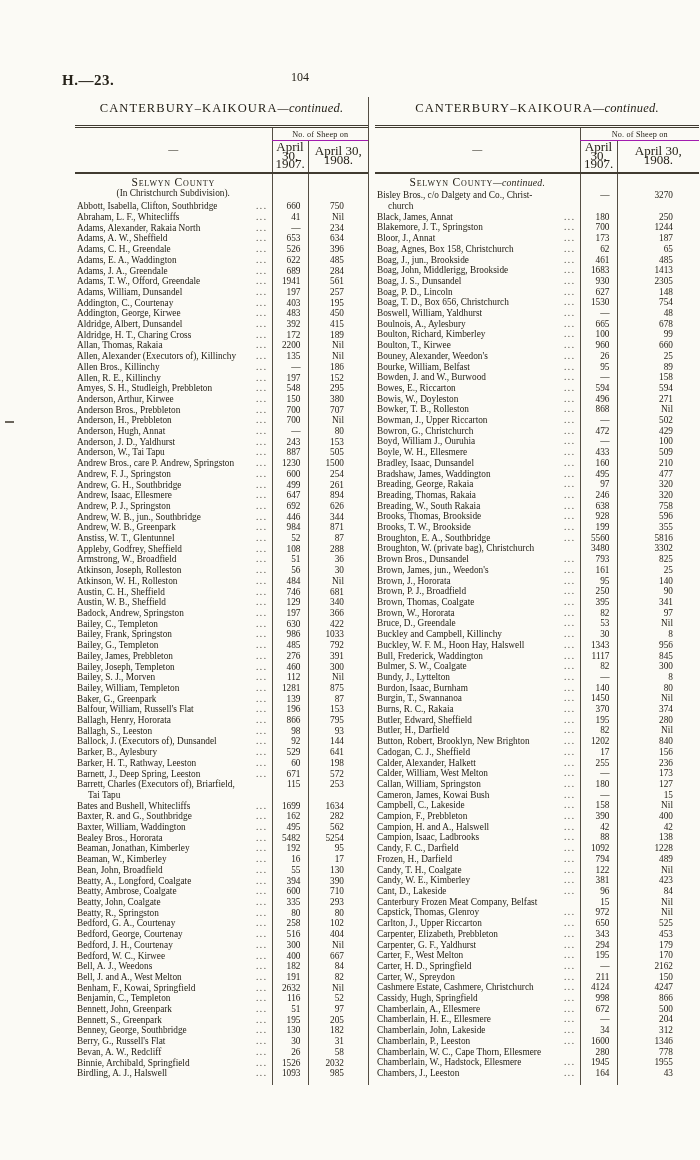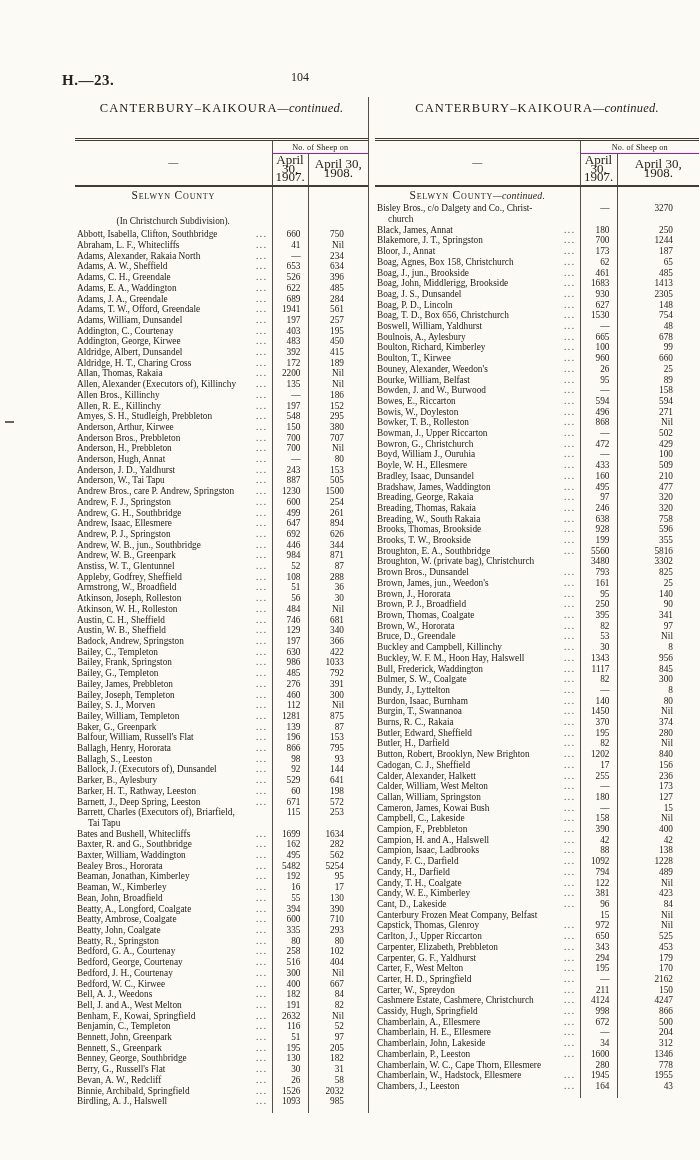--- a/index.html
+++ b/index.html
@@ -26,21 +26,21 @@
   .content{
     position:absolute;top:97px;left:75px;right:7px;
     display:flex;align-items:stretch;
   }
   .colwrap{box-sizing:border-box;}
   .colwrap.left{width:294px;border-right:1px solid #544e44;padding-right:0;}
   .colwrap.right{width:324px;margin-left:6px;}
   .title{
     text-align:center;
     font-size:12.5px;letter-spacing:1.1px;
-    margin:4px 0 22px 0;white-space:nowrap;
+    margin:4px 0 9px 0;white-space:nowrap;
   }
   .title i{letter-spacing:.2px;}
   table.tbl{
     border-collapse:collapse;table-layout:fixed;
     border-top:3px double #413b31;
     width:100%;
   }
   .colwrap.left table.tbl{width:293px;}
   .colwrap.right table.tbl{width:324px;}
   thead td{text-align:center;vertical-align:middle;}
@@ -71,21 +71,21 @@
   td.va,td.vb{text-align:right;border-left:1px solid #544e44;}
   td.va{padding-right:7px;}
   .colwrap.left td.vb{padding-right:24px;}
   .colwrap.right td.vb{padding-right:26px;}
   td.sec{text-align:center;padding:2px 0 1px 0;}
   .sec1{
     font-variant:small-caps;font-size:11.5px;line-height:12.5px;
     letter-spacing:.8px;
   }
   .sec1 i{font-variant:normal;letter-spacing:.2px;font-size:9.8px;}
-  .sec2{font-size:9.3px;line-height:11px;padding-bottom:1px;margin-top:15px;}
+  .sec2{font-size:9.3px;line-height:11px;padding-bottom:1px;}
 </style>
 </head>
 <body>
 
 <div class="page">
   <div class="masthead">H.—23.</div>
   <div class="pagenum">104</div>
   <div class="stray-mark"></div>
 
   <div class="content">
@@ -1567,21 +1567,21 @@
                   <span class="nm">Candy, F. C., Darfield</span>
                   <span class="dots">...</span>
                 </div>
               </td>
               <td class="va">1092</td>
               <td class="vb">1228</td>
             </tr>
             <tr>
               <td class="n">
                 <div class="nline">
-                  <span class="nm">Candy, H., Darfield</span>
+                  <span class="nm">Frozen, H., Darfield</span>
                   <span class="dots">...</span>
                 </div>
               </td>
               <td class="va">794</td>
               <td class="vb">489</td>
             </tr>
             <tr>
               <td class="n">
                 <div class="nline">
                   <span class="nm">Candy, T. H., Coalgate</span>

